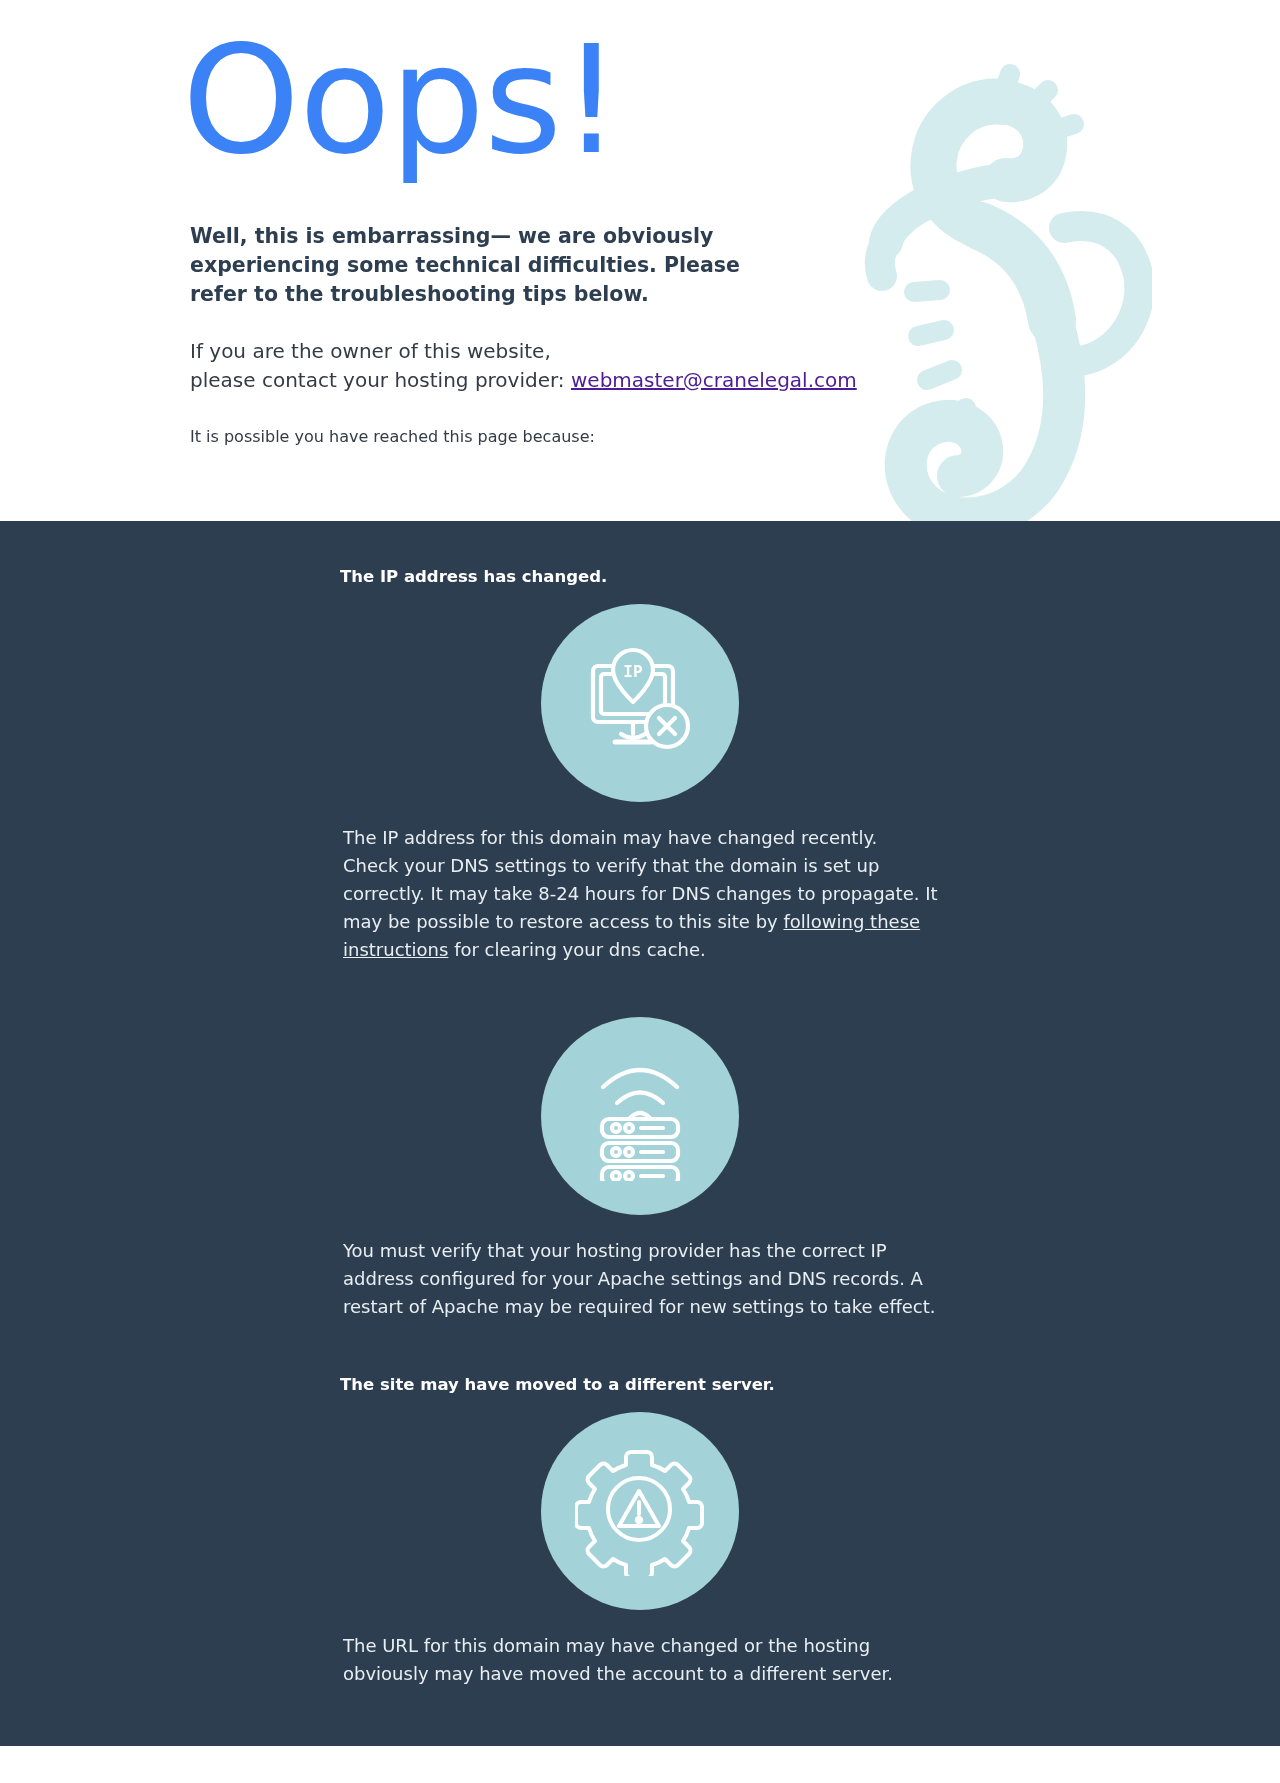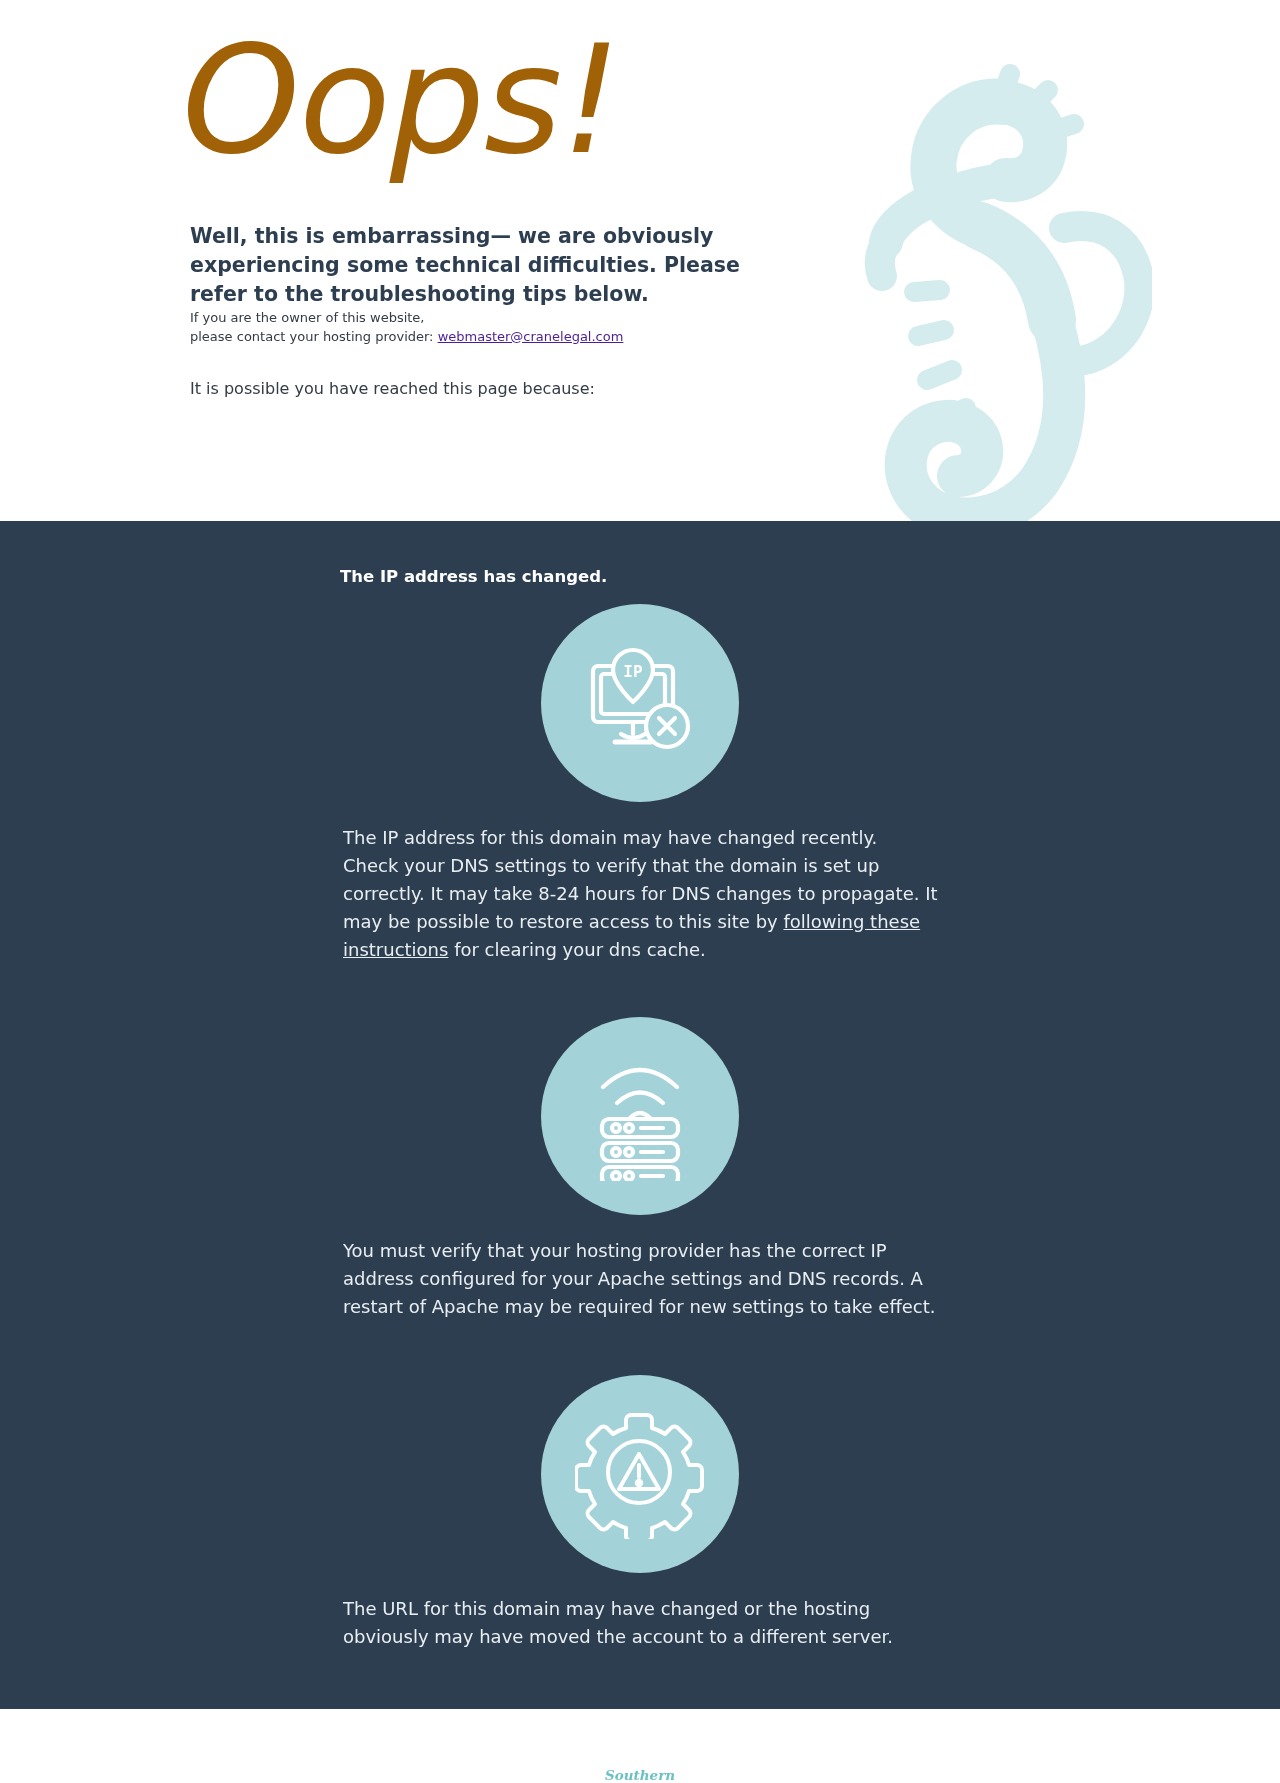--- a/index.html
+++ b/index.html
@@ -30,38 +30,38 @@
   .hero-inner {
     position: relative;
     z-index: 2;
     padding-left: 190px;
     padding-top: 22px;
   }
   .oops {
     font-size: 150px;
     line-height: 1.05;
     font-weight: 400;
-    color: #a16207;
+    color: #3b82f6;
     letter-spacing: -1px;
     margin: 0 0 4px -8px;
     font-family: "DejaVu Sans", "Liberation Sans", sans-serif;
-    font-style: italic;
   }
   .lead {
     font-size: 20.5px;
     line-height: 1.42;
     font-weight: bold;
     color: #2d3e50;
     margin: 42px 0 0 0;
     max-width: 560px;
   }
   .owner-block {
-    font-size: 13px;
+    font-size: 20px;
     line-height: 1.45;
     color: #333b45;
+    margin-top: 28px;
   }
   .owner-block a {
     color: #4c1d95;
     text-decoration: underline;
   }
   .reached {
     font-size: 16px;
     color: #333b45;
     margin-top: 32px;
   }
@@ -311,20 +311,21 @@
             </g>
           </svg>
         </div>
       </div>
       <p class="reason-body">You must verify that your hosting provider has the correct IP address configured for your Apache settings and DNS records. A restart of Apache may be required for new settings to take effect.</p>
     </div>
 
     <div class="gap-after"></div>
 
     <div class="reason">
+      <h2 class="reason-title">The site may have moved to a different server.</h2>
       <div class="reason-icon-wrap">
         <div class="circle">
           <svg width="130" height="130" viewBox="0 0 130 130">
             <g fill="none" stroke="#ffffff" stroke-width="4" stroke-linecap="round" stroke-linejoin="round">
               <path d="M57 8 h16 a5 5 0 0 1 5 5 v8 q7 2 13 6 l6 -6 a5 5 0 0 1 7 0 l11 11 a5 5 0 0 1 0 7 l-6 6 q4 6 6 13 h8 a5 5 0 0 1 5 5 v16 a5 5 0 0 1 -5 5 h-8 q-2 7 -6 13 l6 6 a5 5 0 0 1 0 7 l-11 11 a5 5 0 0 1 -7 0 l-6 -6 q-6 4 -13 6 v8 a5 5 0 0 1 -5 5 h-16 a5 5 0 0 1 -5 -5 v-8 q-7 -2 -13 -6 l-6 6 a5 5 0 0 1 -7 0 l-11 -11 a5 5 0 0 1 0 -7 l6 -6 q-4 -6 -6 -13 h-8 a5 5 0 0 1 -5 -5 v-16 a5 5 0 0 1 5 -5 h8 q2 -7 6 -13 l-6 -6 a5 5 0 0 1 0 -7 l11 -11 a5 5 0 0 1 7 0 l6 6 q6 -4 13 -6 v-8 a5 5 0 0 1 5 -5 z" transform="translate(-1,-2) scale(1.0)"></path>
               <circle cx="64" cy="63" r="31"></circle>
               <path d="M64 45 L84 80 H44 Z"></path>
               <path d="M64 56 v12"></path>
               <circle cx="64" cy="74" r="2.2" fill="#ffffff"></circle>
             </g>

